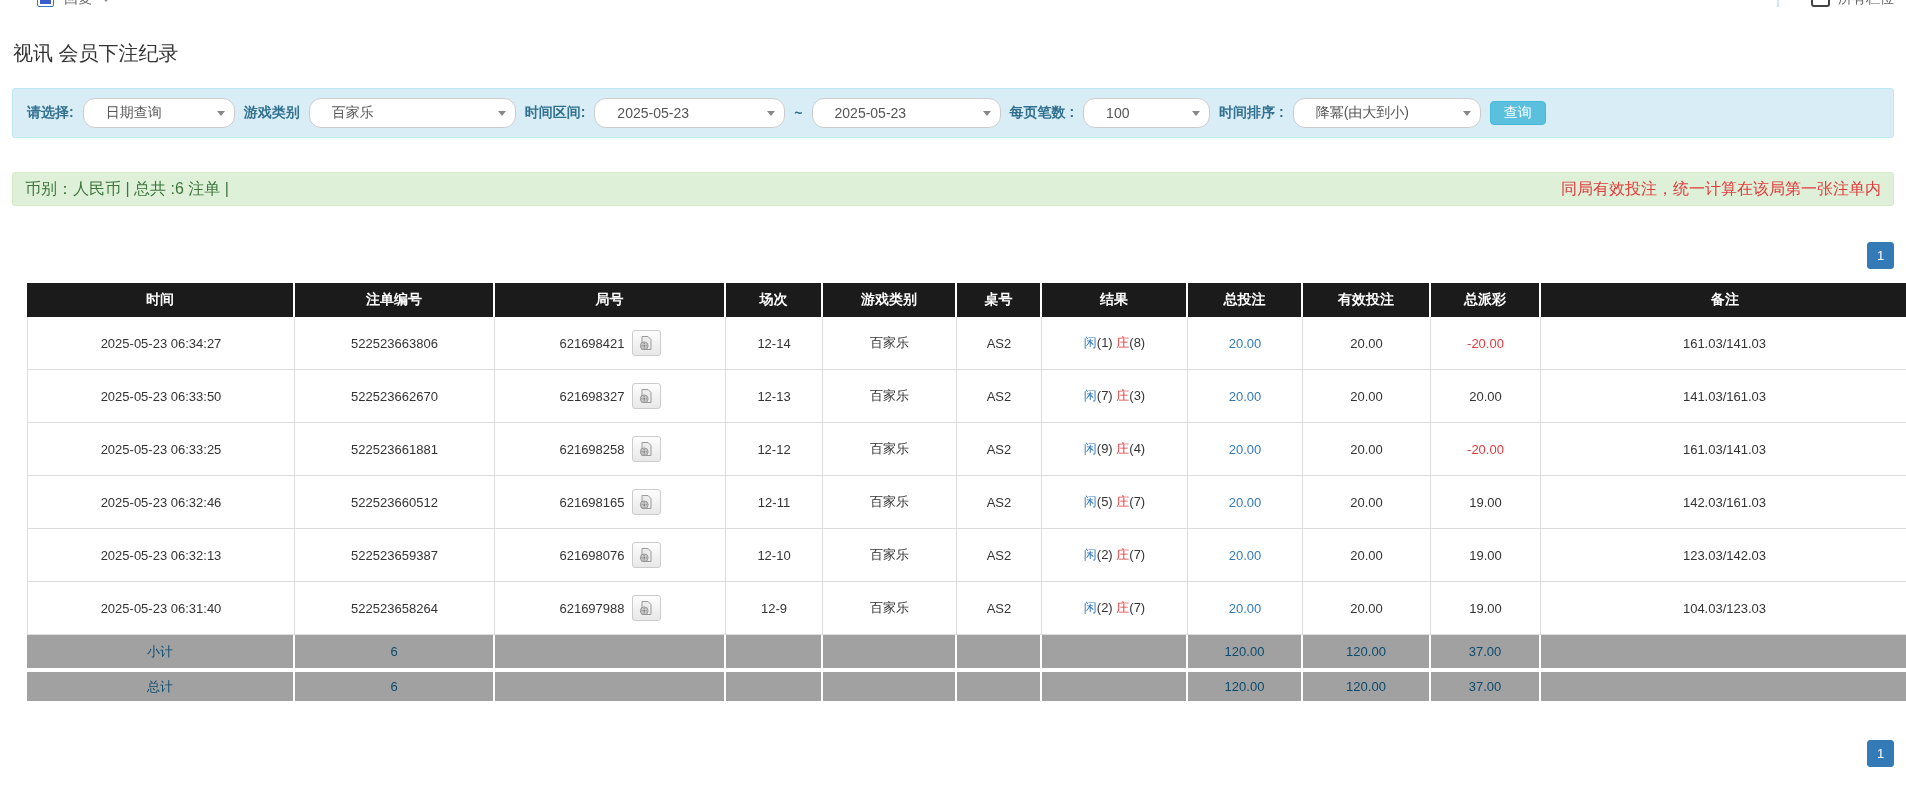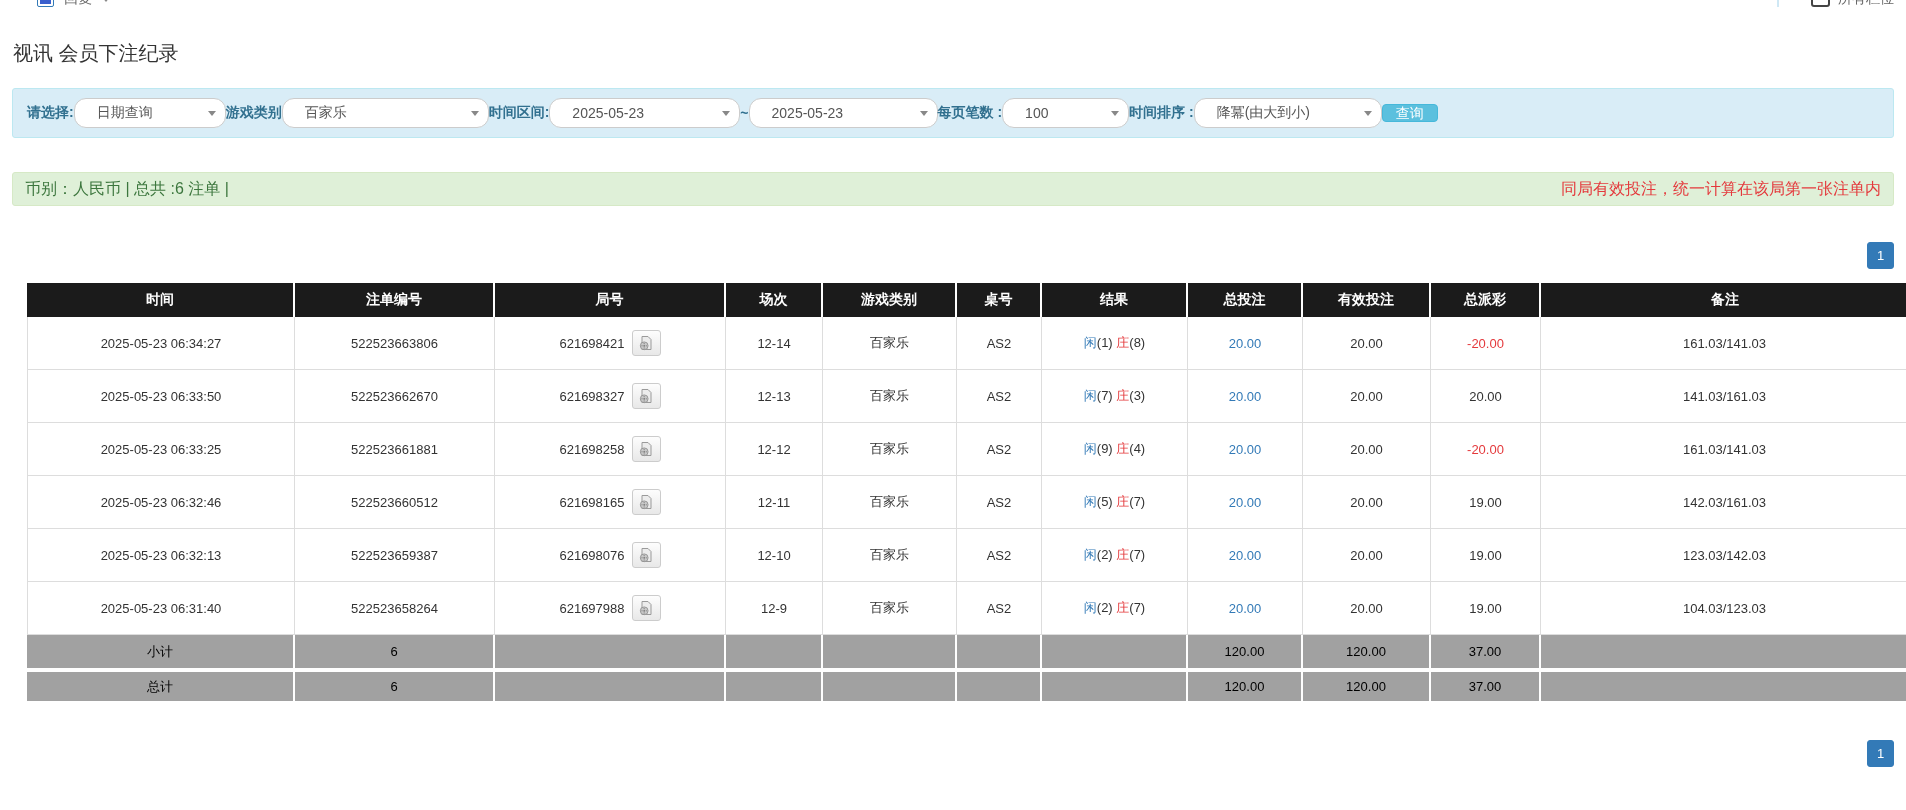--- a/index.html
+++ b/index.html
@@ -22,31 +22,31 @@
   .frag-right{position:absolute;right:12px;top:0;display:flex;align-items:center;gap:8px;cursor:pointer;}
   .frag-divider{display:inline-block;width:2px;height:16px;background:#cfe8f5;margin-right:24px;}
   .frag-icon{display:inline-block;width:19px;height:15px;border:2px solid #444;border-radius:3px;}
   .caret{display:inline-block;width:0;height:0;border-left:4px solid transparent;border-right:4px solid transparent;border-top:5px solid #888;}
   
   .page-title{position:absolute;left:13px;top:40px;margin:0;font-size:20px;font-weight:400;color:#333;}
   
   .filter-bar{
     position:absolute;left:12px;right:12px;top:88px;height:50px;background:var(--info-bg);
     border:1px solid var(--info-border);border-radius:3px;display:flex;align-items:center;
-    padding:0 14px;font-size:14px;
+    padding:0 14px;gap:9px;font-size:14px;
   }
   .f-label{color:var(--label);font-weight:bold;white-space:nowrap;}
   .tilde{color:var(--label);font-weight:bold;}
   .dd{
     height:30px;background:#fff;border:1px solid #ccc;border-radius:12px;display:flex;
     align-items:center;justify-content:space-between;padding:0 9px 0 22px;color:#555;cursor:pointer;
   }
   .dd .dd-text{white-space:nowrap;overflow:hidden;}
   .btn-search{
-    height:18px;padding:0 13px;background:var(--btn);border:1px solid var(--btn-border);
+    height:24px;padding:0 13px;background:var(--btn);border:1px solid var(--btn-border);
     border-radius:4px;color:#fff;font-size:14px;cursor:pointer;font-family:inherit;
   }
   
   .alert{
     position:absolute;left:12px;right:12px;top:172px;height:34px;background:var(--success-bg);
     border:1px solid var(--success-border);border-radius:3px;display:flex;align-items:center;
     justify-content:space-between;padding:0 12px;font-size:16px;
   }
   .alert-left{color:var(--success-text);}
   .alert-right{color:var(--danger);}
@@ -65,21 +65,21 @@
     background:var(--header-bg);color:#fff;font-weight:bold;font-size:14px;height:34px;
     border-right:2px solid #fff;padding:0 4px;
   }
   thead th:last-child{border-right:none;}
   tbody td{
     height:53px;text-align:center;border-bottom:1px solid var(--border);border-right:1px solid var(--border);
     padding:0 4px;background:#fff;color:#333;
   }
   tbody tr td:first-child{border-left:1px solid var(--border);}
   tbody tr.sum-row td{
-    background:var(--grey-row);color:#000000;height:33px;border-right:2px solid #fff;border-bottom:none;border-left:none;
+    background:var(--grey-row);color:#0c4a6e;height:33px;border-right:2px solid #fff;border-bottom:none;border-left:none;
   }
   tbody tr.sum-row td:last-child{border-right:none;}
   tbody tr.total-row td{border-top:4px solid #fff;}
   .res-p{color:var(--link);}
   .res-b{color:var(--danger);}
   .bet-link{color:var(--link);text-decoration:none;cursor:pointer;}
   td.payout{color:#333;}
   td.payout.neg{color:var(--danger);}
   .round-cell{display:flex;align-items:center;justify-content:center;gap:7px;}
   .video-btn{

